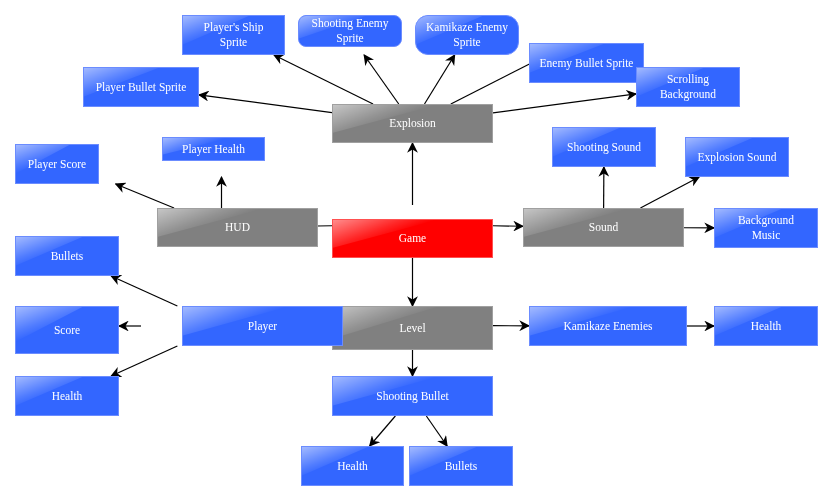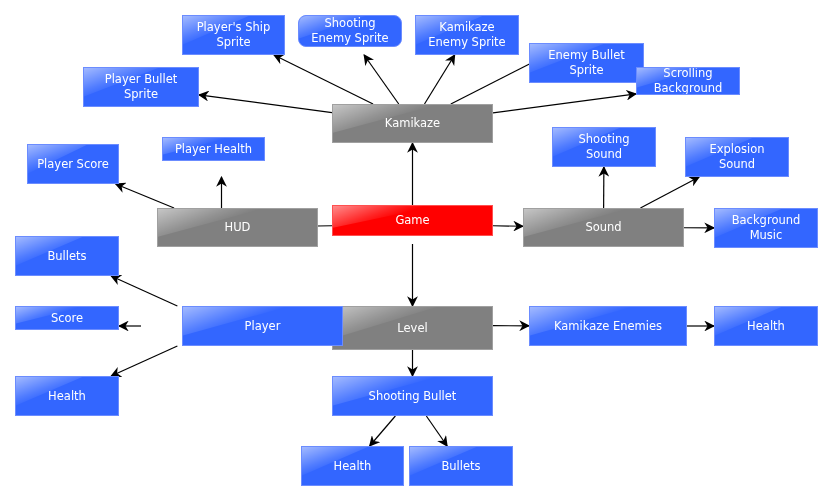--- a/index.html
+++ b/index.html
@@ -11,21 +11,21 @@
       display: flex; align-items: center; justify-content: center; text-align: center;
       color: #ffffff; font-size: 11.5px; line-height: 15px;
       overflow: hidden; cursor: pointer;
     }
     .node::before {
       content: ""; position: absolute; left: 0; top: 0; width: 65%; height: 100%;
       background: linear-gradient(160deg, rgba(255,255,255,0.55) 0%, rgba(255,255,255,0.15) 35%, rgba(255,255,255,0) 50%);
       clip-path: polygon(0 0, 100% 0, 0 75%);
       pointer-events: none;
     }
-    .node span { position: relative; z-index: 1; padding: 0 8px; }
+    .node span { position: relative; z-index: 1; padding: 0 8px; font-family: Liberation Serif, serif; }
     .blue { background: #3366ff; border: 1px solid #6b8cff; }
     .gray { background: #808080; border: 1px solid #a0a0a0; }
     .red  { background: #ff0000; border: 1px solid #ff5050; }
   </style>
 </head>
 <body>
 
 <svg id="edges" xmlns="http://www.w3.org/2000/svg">
   <defs>
     <marker id="arrow" viewBox="0 0 10 10" refX="9" refY="5" markerWidth="9" markerHeight="9" orient="auto-start-reverse">
@@ -53,77 +53,77 @@
       <line x1="412.5" y1="345" x2="412.5" y2="376" stroke="#000000" stroke-width="1.2" marker-end="url(#arrow)"></line>
       <line x1="177.35714285714286" y1="306" x2="111.14285714285714" y2="276" stroke="#000000" stroke-width="1.2" marker-end="url(#arrow)"></line>
       <line x1="141" y1="326" x2="119" y2="326" stroke="#000000" stroke-width="1.2" marker-end="url(#arrow)"></line>
       <line x1="177.35714285714286" y1="346" x2="111.14285714285714" y2="376" stroke="#000000" stroke-width="1.2" marker-end="url(#arrow)"></line>
       <line x1="687" y1="326" x2="714" y2="326" stroke="#000000" stroke-width="1.2" marker-end="url(#arrow)"></line>
       <line x1="395.35714285714283" y1="416" x2="369.64285714285717" y2="446" stroke="#000000" stroke-width="1.2" marker-end="url(#arrow)"></line>
       <line x1="426.35714285714283" y1="416" x2="447.14285714285717" y2="446" stroke="#000000" stroke-width="1.2" marker-end="url(#arrow)"></line>
     </g>
 </svg>
 
-<div class="node red" style="left:332px;top:205px;width:161px;height:31px;">
+<div class="node red" style="left:332px;top:219px;width:161px;height:39px;">
     <span>Game</span>
   </div>
 
 <div class="node gray" style="left:332px;top:104px;width:161px;height:39px;">
-    <span>Kamikaze</span>
+    <span>Explosion</span>
   </div>
 <div class="node gray" style="left:157px;top:208px;width:161px;height:39px;">
     <span>HUD</span>
   </div>
 <div class="node gray" style="left:523px;top:208px;width:161px;height:39px;">
     <span>Sound</span>
   </div>
 <div class="node gray" style="left:332px;top:306px;width:161px;height:44px;">
     <span>Level</span>
   </div>
 
 <div class="node blue" style="left:182px;top:15px;width:103px;height:40px;">
     <span>Player's Ship Sprite</span>
   </div>
 <div class="node blue" style="left:298px;top:15px;width:104px;height:32px;border-radius:8px;">
     <span>Shooting Enemy Sprite</span>
   </div>
-<div class="node blue" style="left:415px;top:15px;width:104px;height:40px;">
+<div class="node blue" style="left:415px;top:15px;width:104px;height:40px;border-radius:13px;">
     <span>Kamikaze Enemy Sprite</span>
   </div>
 <div class="node blue" style="left:529px;top:15px;width:115px;height:40px;margin-top:28px;">
     <span>Enemy Bullet Sprite</span>
   </div>
 <div class="node blue" style="left:83px;top:67px;width:116px;height:40px;">
     <span>Player Bullet Sprite</span>
   </div>
-<div class="node blue" style="left:636px;top:67px;width:104px;height:28px;">
+<div class="node blue" style="left:636px;top:67px;width:104px;height:40px;">
     <span>Scrolling Background</span>
   </div>
 
-<div class="node blue" style="left:27px;top:144px;width:92px;height:40px;">
+<div class="node blue" style="left:15px;top:144px;width:84px;height:40px;">
     <span>Player Score</span>
   </div>
 <div class="node blue" style="left:162px;top:137px;width:103px;height:24px;">
     <span>Player Health</span>
   </div>
 
 <div class="node blue" style="left:552px;top:127px;width:104px;height:40px;">
     <span>Shooting Sound</span>
   </div>
 <div class="node blue" style="left:685px;top:137px;width:104px;height:40px;">
     <span>Explosion Sound</span>
   </div>
 <div class="node blue" style="left:714px;top:208px;width:104px;height:40px;">
     <span>Background Music</span>
   </div>
 
 <div class="node blue" style="left:15px;top:236px;width:104px;height:40px;">
     <span>Bullets</span>
   </div>
-<div class="node blue" style="left:15px;top:306px;width:104px;height:24px;">
+<div class="node blue" style="left:15px;top:306px;width:104px;height:48px;">
     <span>Score</span>
   </div>
 <div class="node blue" style="left:141px;top:306px;width:161px;height:40px;margin-left:41px;">
     <span>Player</span>
   </div>
 <div class="node blue" style="left:15px;top:376px;width:104px;height:40px;">
     <span>Health</span>
   </div>
 
 <div class="node blue" style="left:529px;top:306px;width:158px;height:40px;">

